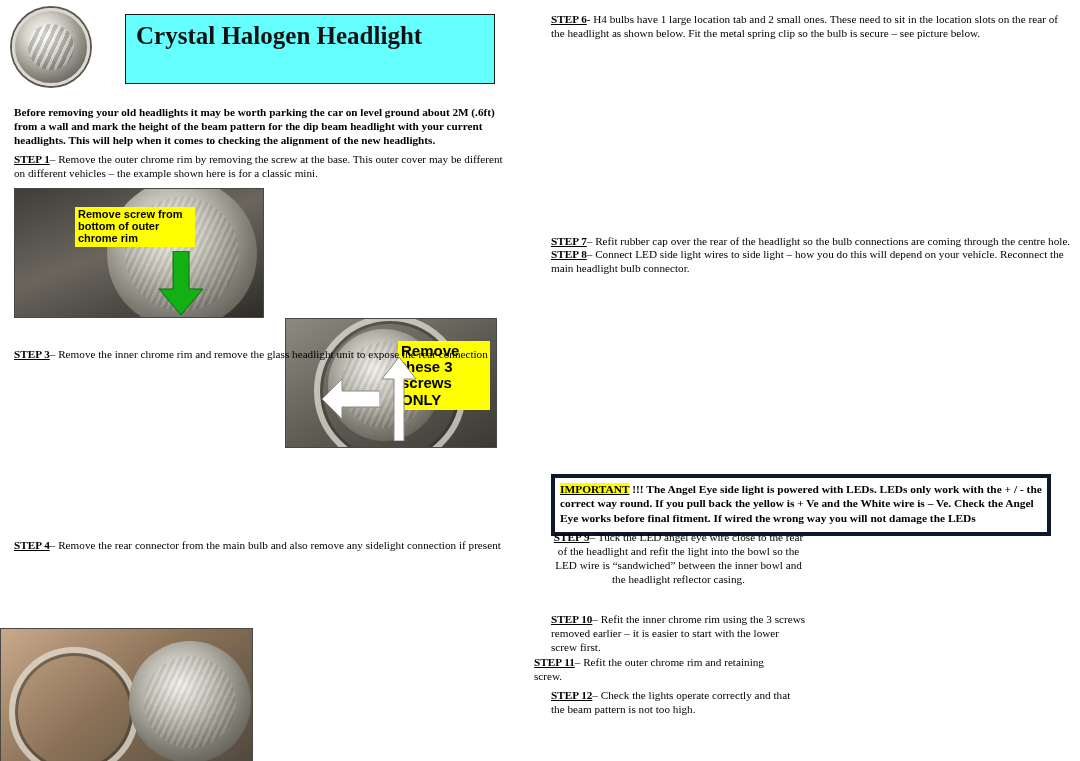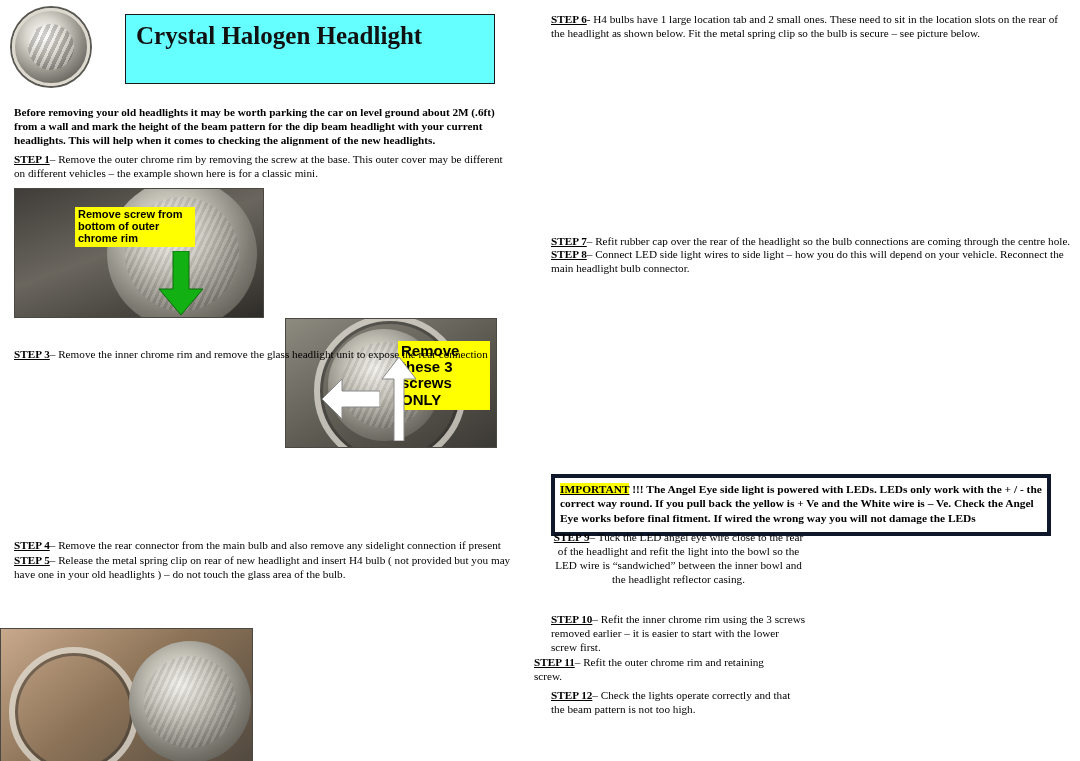--- a/index.html
+++ b/index.html
@@ -143,23 +143,20 @@
   </div>
 
   <div class="photo ph-hand" style="left:0px;top:368px;width:253px;height:155px;">
     <div class="lamp-ring" style="left:8px;top:18px;width:118px;height:118px;"></div>
     <div class="lamp-glass" style="left:128px;top:12px;width:122px;height:122px;"></div>
   </div>
 
   <div class="body-text" style="position:absolute;left:14px;top:538px;width:500px;">
     <span class="bold u">STEP 4</span><span>– Remove the rear connector from the main bulb and also remove any sidelight connection  if present</span>
   </div>
-  <div class="body-text" style="position:absolute;left:14px;top:553px;width:500px;">
-    <span class="bold u">STEP 5</span><span>– Release the metal spring clip on rear of new headlight and insert H4 bulb (  not  provided but you may have one in your old headlights ) – do not touch the glass area of the bulb.</span>
-  </div>
 
   <div class="body-text" style="position:absolute;left:551px;top:12px;width:520px;">
     <span class="bold u">STEP 6</span><span>- H4 bulbs have 1 large location tab and 2 small ones. These need to sit in the location slots on the rear of the headlight as shown below. Fit the metal spring clip so the bulb is secure – see picture below.</span>
   </div>
 
   <div class="body-text" style="position:absolute;left:551px;top:234px;width:520px;">
     <span class="bold u">STEP 7</span><span>– Refit rubber cap over the rear of the headlight so the bulb connections are coming through the centre hole.</span>
   </div>
   <div class="body-text" style="position:absolute;left:551px;top:247px;width:520px;">
     <span class="bold u">STEP 8</span><span>– Connect LED side light wires to side light – how you do this will depend on your vehicle. Reconnect the main headlight bulb connector.</span>

